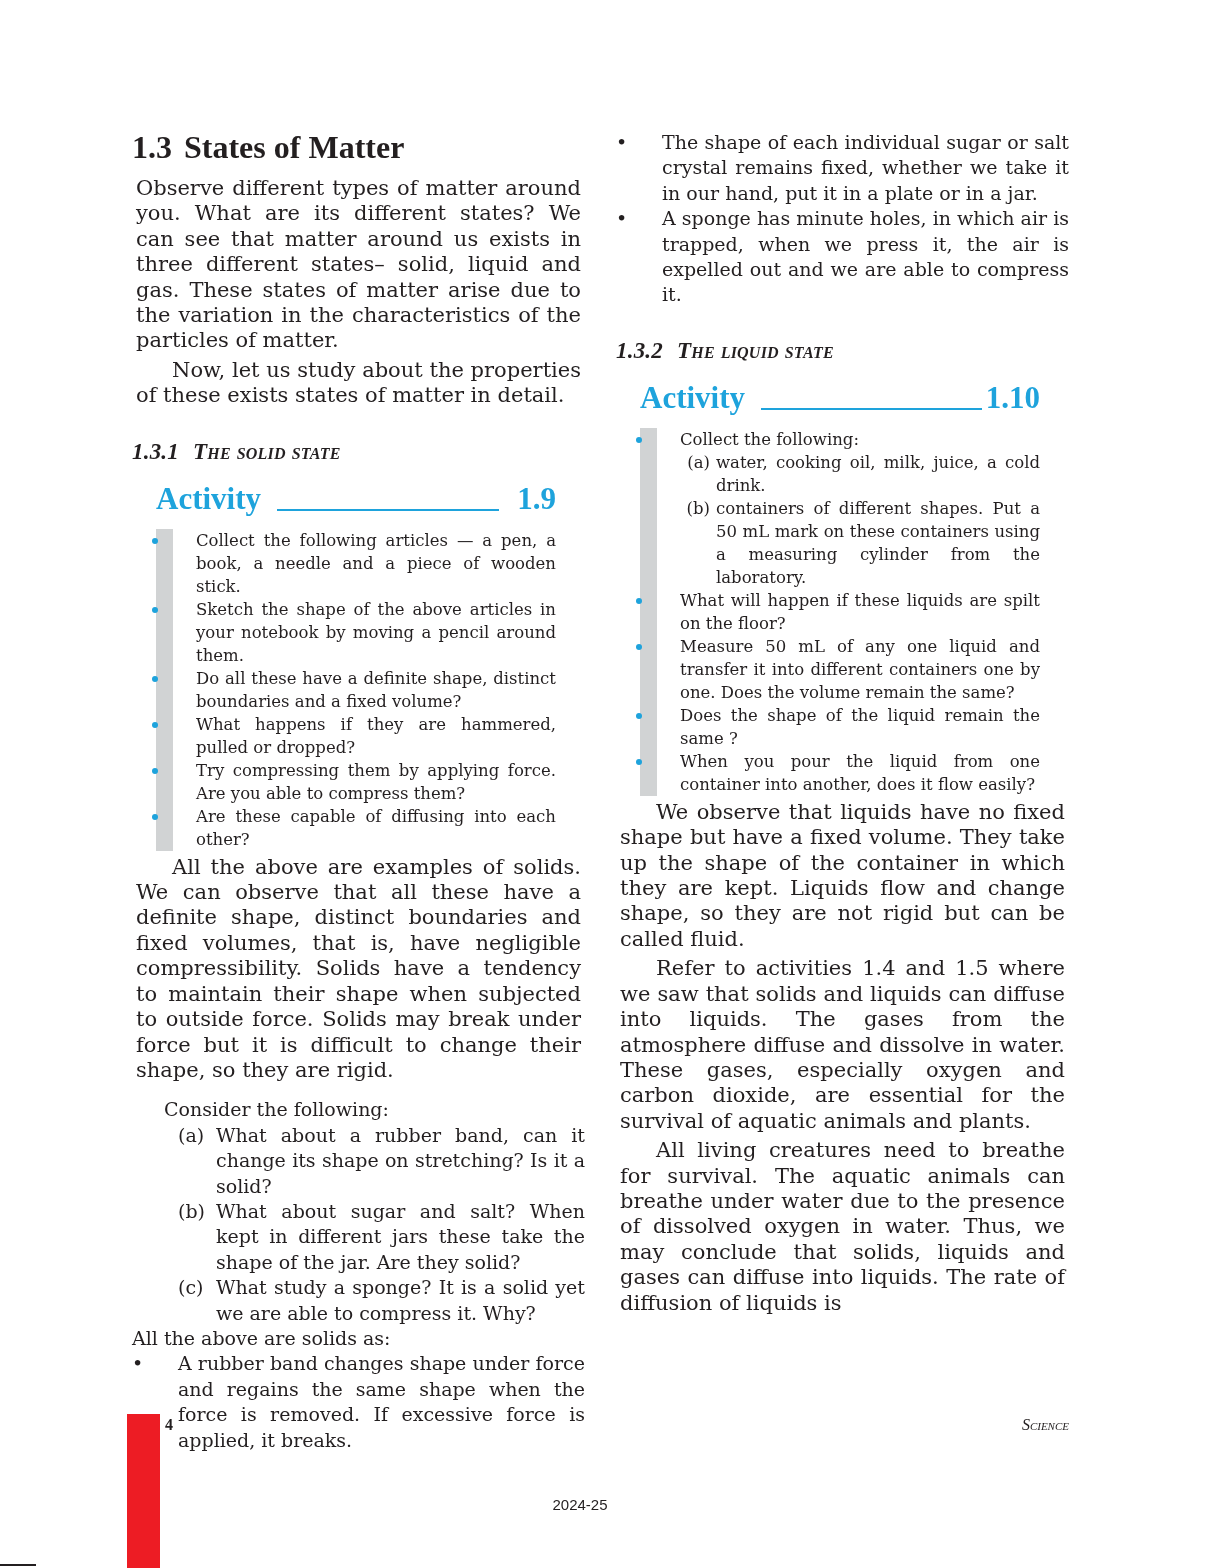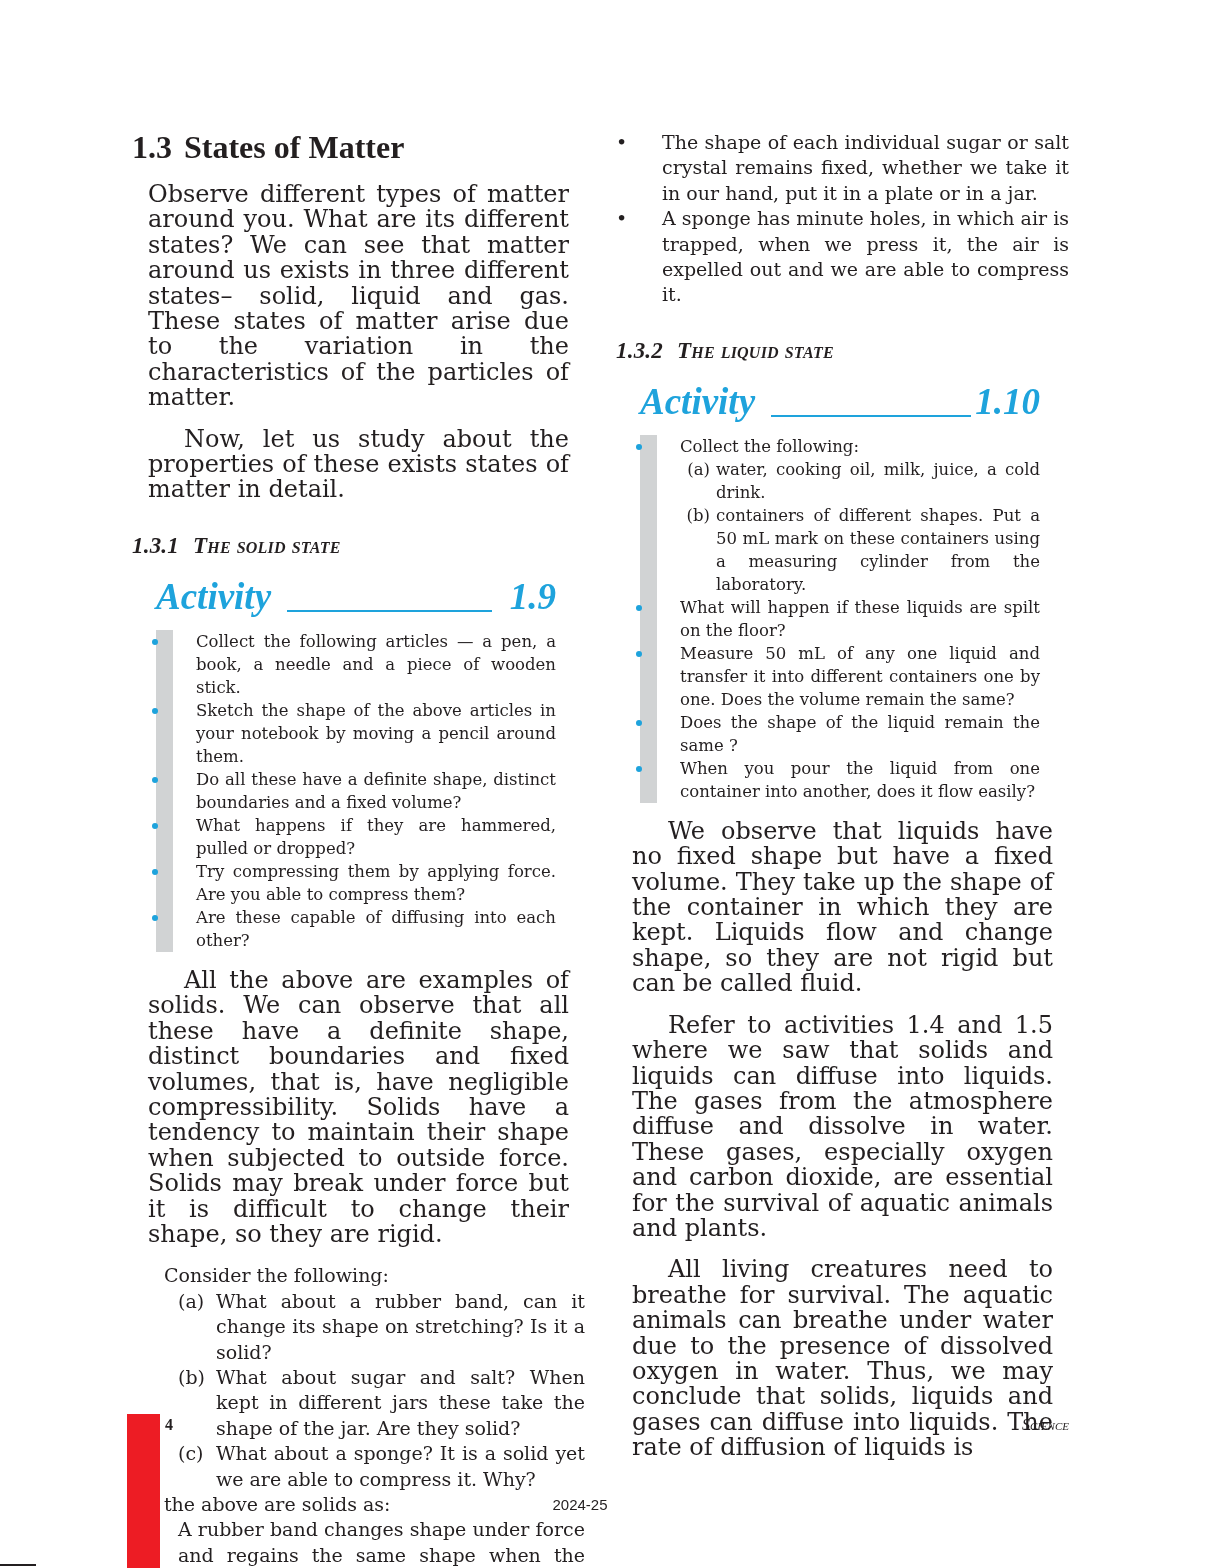--- a/index.html
+++ b/index.html
@@ -3,25 +3,25 @@
 <meta charset="utf-8">
 <style>
   html, body { margin:0; padding:0; }
   body { width:1224px; height:1568px; background:#ffffff; position:relative; overflow:hidden;
          font-family:"DejaVu Serif", serif; color:#231f20; }
   .col { position:absolute; top:128px; width:453px; }
   .left { left:132px; }
   .right { left:616px; }
   .h1 { font-family:"Liberation Serif", serif; font-size:32px; font-weight:bold; margin:0 0 10px 0; line-height:38px; }
   .h1 .num { margin-right:12px; }
-  p.body { font-size:24px; line-height:25.4px; margin:16px; text-align:justify; }
+  p.body { font-size:21px; line-height:25.4px; margin:4px; text-align:justify; }
   p.indent { text-indent:36px; }
   .h2 { font-family:"Liberation Serif", serif; font-size:23px; font-weight:bold; margin:30px 0 16px 0; font-variant:small-caps; letter-spacing:0.2px;font-style:italic; }
   .h2 .num { margin-right:14px; }
-  .activity-head { display:flex; align-items:flex-end; color:#1ea3dc; font-family:"Liberation Serif", serif; font-style:italic; font-weight:bold; font-size:37px; margin:8px 0 12px 24px; width:400px;justify-content:center; }
+  .activity-head { display:flex; align-items:flex-end; color:#1ea3dc; font-family:"Liberation Serif", serif; font-weight:bold; font-size:31px; margin:8px 0 12px 24px; width:400px;justify-content:center; }
   .activity-head .rule { flex:1; border-bottom:2px solid #1ea3dc; margin:0 18px 6px 16px; }
   .activity-box { position:relative; margin-left:24px; width:400px; padding-left:40px; box-sizing:border-box; }
   .activity-box .bar { position:absolute; left:0; top:0; bottom:0; width:17px; background:#d1d3d4; }
   .act-item { position:relative; font-size:16.5px; line-height:23px; text-align:justify; }
   .act-item .dot { position:absolute; left:-44px; top:9px; width:6px; height:6px; border-radius:50%; background:#1ea3dc; }
   .sub { display:flex; font-size:16.5px; line-height:23px; text-align:justify; }
   .sub .lbl { width:36px; flex:none; text-align:right; padding-right:6px; margin-left:-6px;}
   .after { margin-top:14px; }
   .consider { margin-top:14px; font-size:19px; line-height:25.4px;margin-left:32px; }
   .q { display:flex; font-size:19px; line-height:25.4px; margin-left:46px; text-align:justify; }
@@ -68,21 +68,21 @@
   <div class="q">
       <span class="lbl">(a)</span>
       <span>What about a rubber band, can it change its shape on stretching? Is it a solid?</span>
     </div>
   <div class="q">
       <span class="lbl">(b)</span>
       <span>What about sugar and salt? When kept in different jars these take the shape of the jar. Are they solid?</span>
     </div>
   <div class="q">
       <span class="lbl">(c)</span>
-      <span>What about a sponge? It is a solid yet we are able to compress it. Why?</span>
+      <span>What study a sponge? It is a solid yet we are able to compress it. Why?</span>
     </div>
   <div class="body" style="font-size:19px;line-height:25.4px">All the above are solids as:</div>
   <div class="bul"><span class="b">•</span><span>A rubber band changes shape under force and regains the same shape when the force is removed. If excessive force is applied, it breaks.</span></div>
 </div>
 
 <div class="col right" style="top:130px">
   <div class="bul"><span class="b">•</span><span>The shape of each individual sugar or salt crystal remains fixed, whether we take it in our hand, put it in a plate or in a jar.</span></div>
   <div class="bul"><span class="b">•</span><span>A sponge has minute holes, in which air is trapped, when we press it, the air is expelled out and we are able to compress it.</span></div>
 
   <div class="h2">

